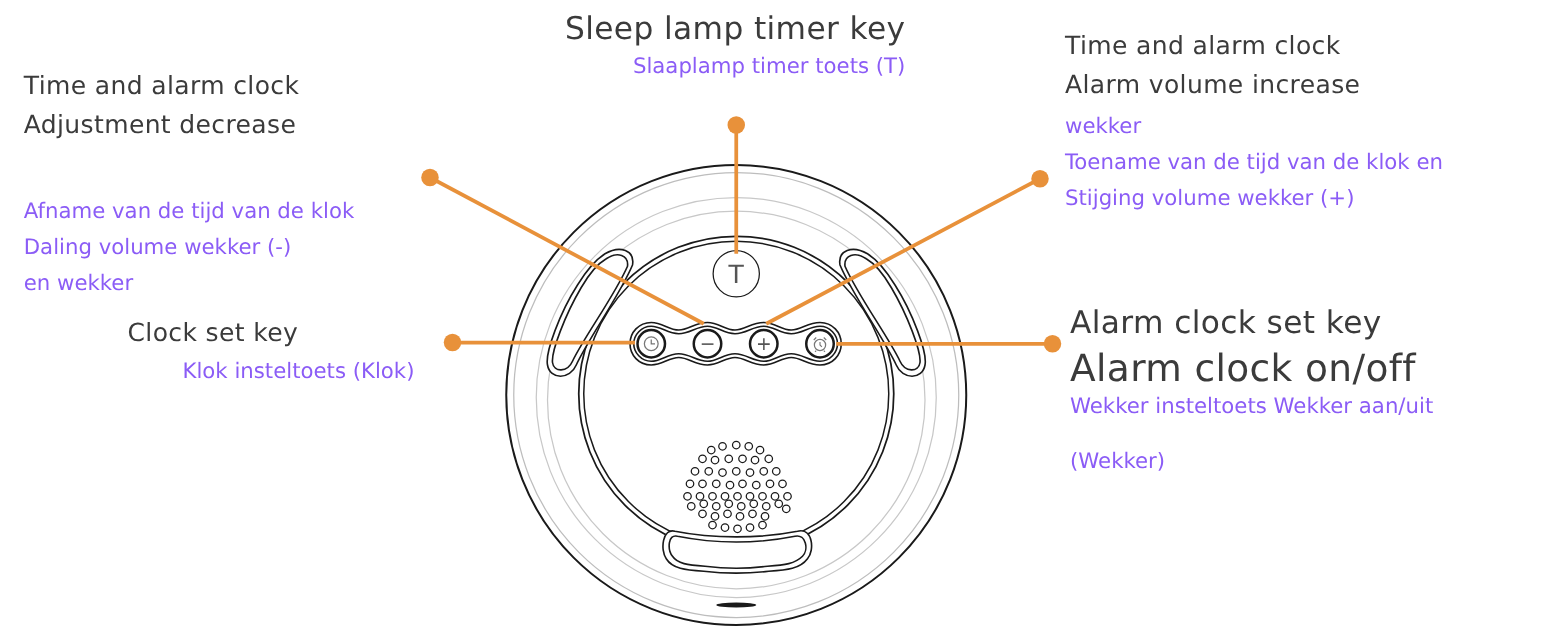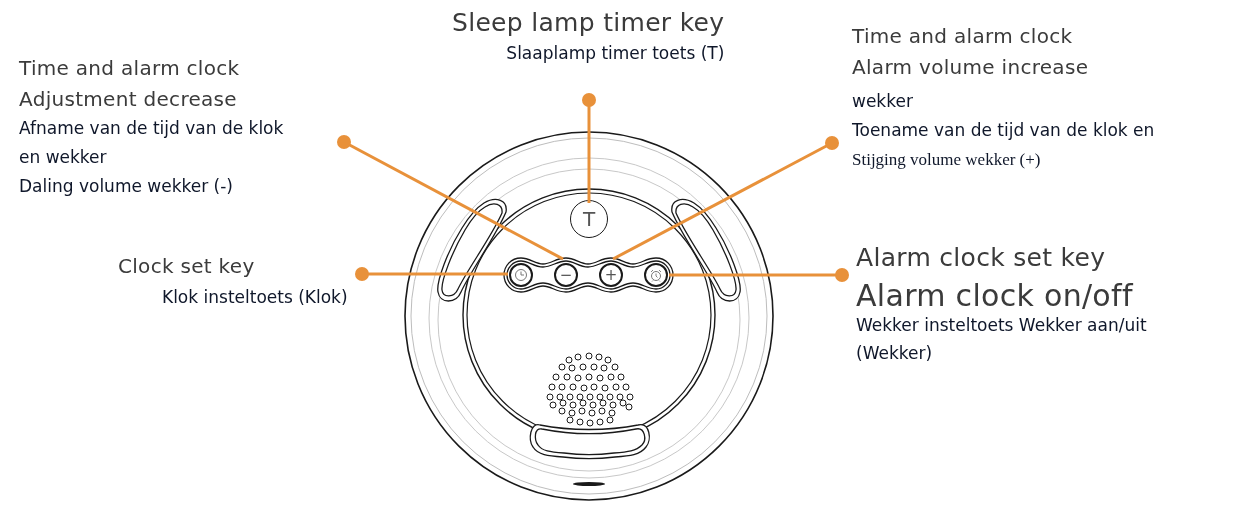--- a/index.html
+++ b/index.html
@@ -1,20 +1,20 @@
 <!DOCTYPE html>
 <html><head>
 <meta charset="utf-8">
 <style>
   html, body { margin: 0; padding: 0; background: #ffffff; }
   body { width: 1233px; height: 510px; position: relative; overflow: hidden;
          font-family: "DejaVu Sans", "Liberation Sans", sans-serif; color: #3a3a3a; }
   .label { position: absolute; white-space: nowrap; line-height: 1; }
   .en { font-size: 20px; letter-spacing: 0.3px; color: #3b3b3b; }
-  .nl { font-size: 17px; color: #0f172a; }
+  .nl { font-size: 17px; color: #8b5cf6; }
   .block { position: absolute; }
   .block .line { display: block; }
   svg.diagram { position: absolute; left: 0; top: 0; }
 </style>
 </head>
 <body>
 
 <svg class="diagram" width="1233" height="510" viewBox="0 0 1233 510">
 
   <g fill="none">
@@ -156,36 +156,36 @@
 </svg>
 
 <div class="block" style="left:452px;top:10px;text-align:right;">
   <span class="label en" style="position:static;display:block;font-size:25px;">Sleep lamp timer key</span>
   <span class="label nl" style="position:static;display:block;margin-top:10px;margin-left:4px;">Slaaplamp timer toets (T)</span>
 </div>
 
 <div class="block" style="left:19px;top:58px;">
   <span class="label en line" style="position:static;display:block;height:31px;">Time and alarm clock</span>
   <span class="label en line" style="position:static;display:block;height:31px;">Adjustment decrease</span>
-  <span class="label nl line" style="position:static;display:block;height:29px;">Afname van de tijd van de klok</span>
+  <span class="label nl line" style="position:static;display:block;height:29px;margin-top:41px;">Afname van de tijd van de klok</span>
+  <span class="label nl line" style="position:static;display:block;height:29px;">Daling volume wekker (-)</span>
   <span class="label nl line" style="position:static;display:block;height:29px;">en wekker</span>
-  <span class="label nl line" style="position:static;display:block;height:29px;">Daling volume wekker (-)</span>
 </div>
 
 <div class="block" style="left:852px;top:26px;">
   <span class="label en line" style="position:static;display:block;height:31px;">Time and alarm clock</span>
   <span class="label en line" style="position:static;display:block;height:36px;">Alarm volume increase</span>
   <span class="label nl line" style="position:static;display:block;height:29px;">wekker</span>
   <span class="label nl line" style="position:static;display:block;height:29px;">Toename van de tijd van de klok en</span>
-  <span class="label nl line" style="position:static;display:block;height:29px;font-family:Liberation Serif, serif;">Stijging volume wekker (+)</span>
+  <span class="label nl line" style="position:static;display:block;height:29px;">Stijging volume wekker (+)</span>
 </div>
 
-<div class="block" style="left:118px;top:256px;">
+<div class="block" style="left:102px;top:256px;">
   <span class="label en line" style="position:static;display:block;height:33px;">Clock set key</span>
   <span class="label nl line" style="position:static;display:block;margin-left:44px;">Klok insteltoets (Klok)</span>
 </div>
 
 <div class="block" style="left:856px;top:245px;">
   <span class="label en line" style="position:static;display:block;height:36px;font-size:25px;">Alarm clock set key</span>
   <span class="label en line" style="position:static;display:block;height:36px;font-size:30px;">Alarm clock on/off</span>
   <span class="label nl line" style="position:static;display:block;height:28px;">Wekker insteltoets Wekker aan/uit</span>
-  <span class="label nl line" style="position:static;display:block;">(Wekker)</span>
+  <span class="label nl line" style="position:static;display:block;margin-top:16px;">(Wekker)</span>
 </div>
 
 </body></html>

